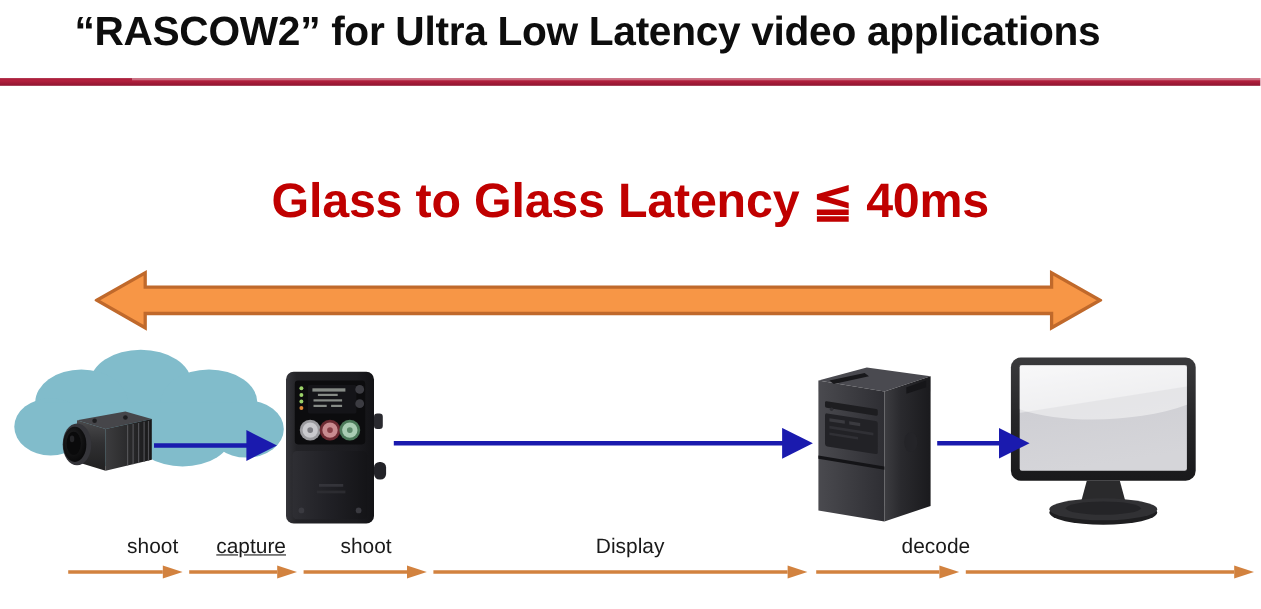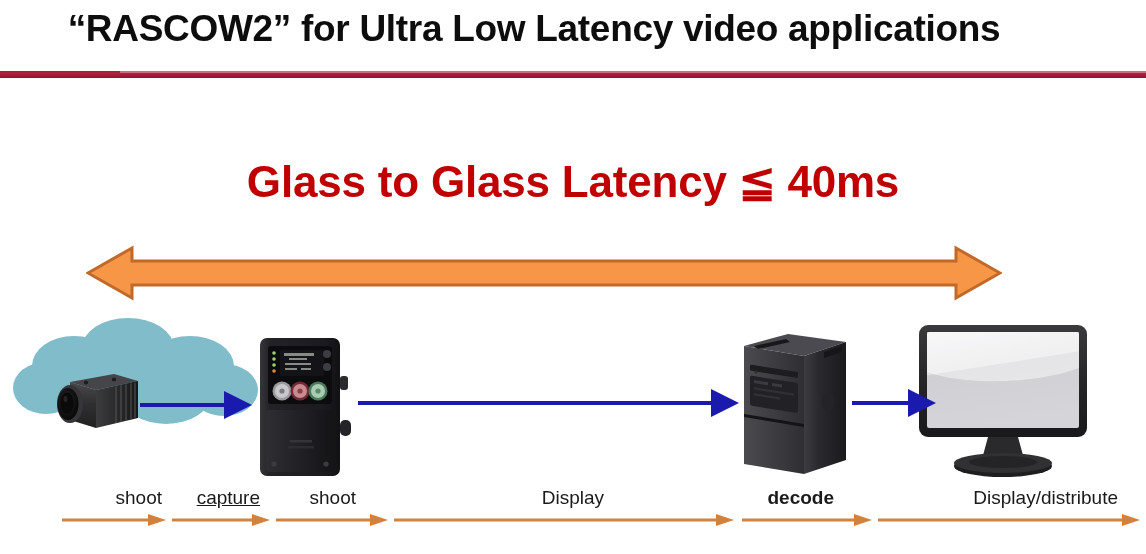--- a/index.html
+++ b/index.html
@@ -348,22 +348,21 @@
   <line x1="470" y1="93" x2="715" y2="93" stroke="#1A1AAE" stroke-width="4" marker-end="url(#bArrow)"></line>
 
   <line x1="852" y1="93" x2="912" y2="93" stroke="#1A1AAE" stroke-width="4" marker-end="url(#bArrow)"></line>
 </svg>
 
 <div class="step-labels">
   <div class="step-label" style="left:62px;  width:100px;">shoot</div>
   <div class="step-label" style="left:160px; width:100px;text-decoration:underline;">capture</div>
   <div class="step-label" style="left:256px; width:100px;">shoot</div>
   <div class="step-label" style="left:498px; width:106px;">Display</div>
-  <div class="step-label" style="left:728px; width:106px;font-weight:bold;">decode</div>
-  <div class="step-label" style="left:918px; width:200px;">Display/distribute</div>
+  <div class="step-label" style="left:776px; width:106px;">decode</div>
 </div>
 
 <svg class="step-arrows" viewBox="0 0 1146 30">
   <g stroke="#D2823F" stroke-width="3.2" fill="#D2823F">
     <line x1="62" y1="12" x2="148" y2="12"></line>
     <polygon points="148,6 166,12 148,18" stroke="none"></polygon>
 
     <line x1="172" y1="12" x2="252" y2="12"></line>
     <polygon points="252,6 270,12 252,18" stroke="none"></polygon>
 

